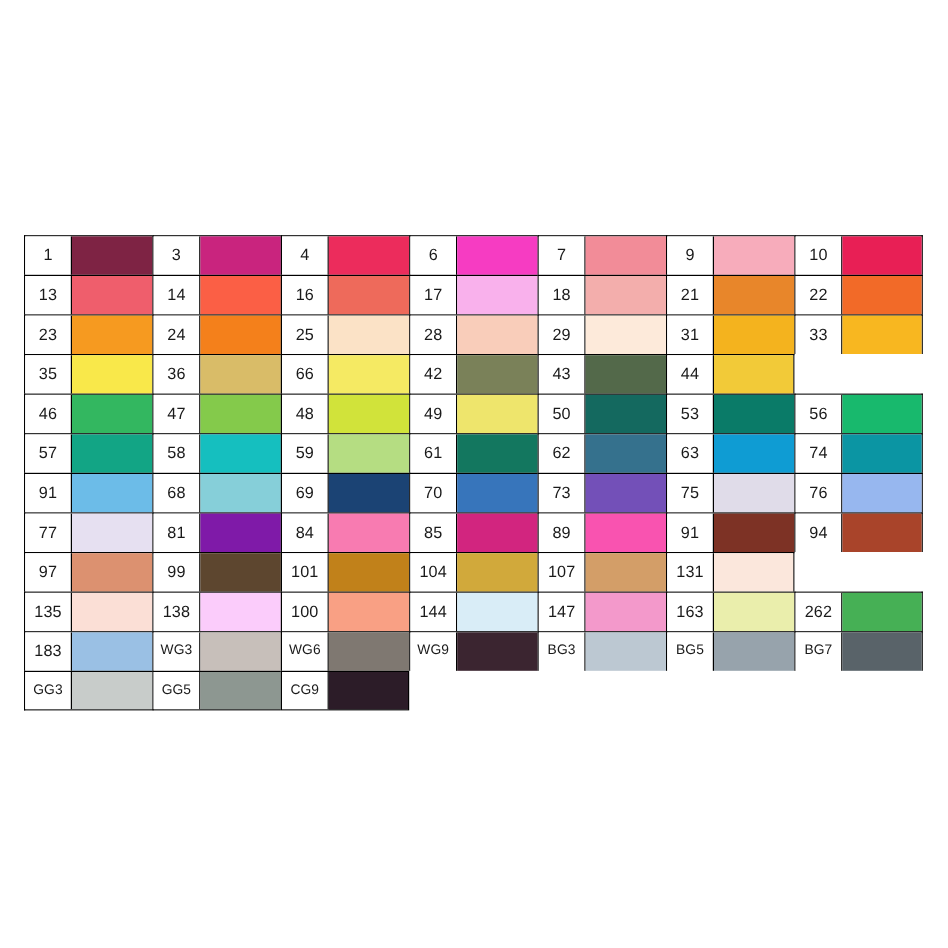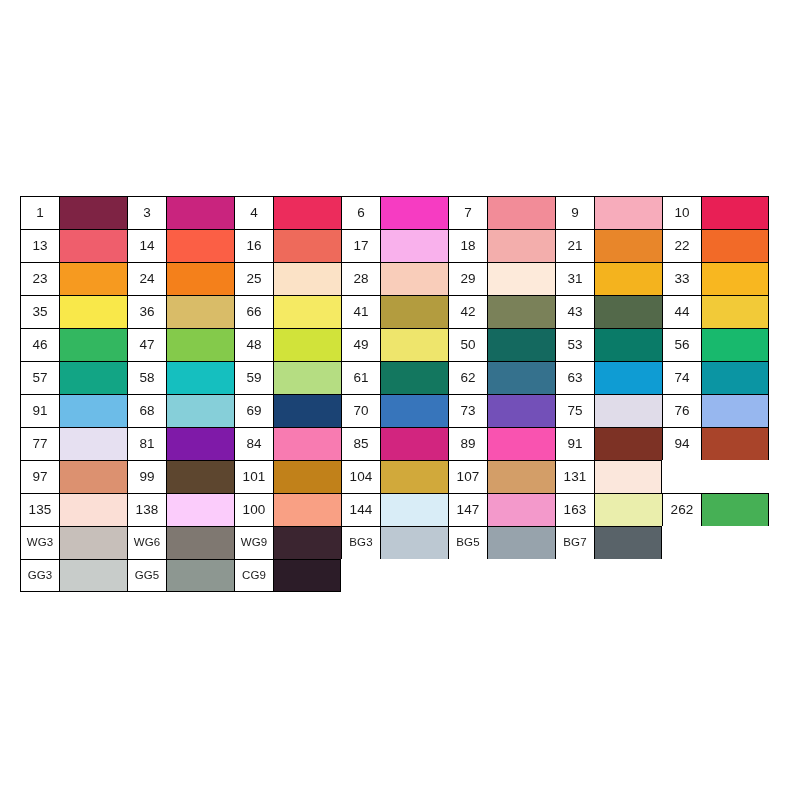--- a/index.html
+++ b/index.html
@@ -168,24 +168,20 @@
       </div>
       <div class="swatch-pair">
         <div class="swatch-label">36</div>
         <div class="swatch-color" style="background: rgb(217, 188, 104);"></div>
       </div>
       <div class="swatch-pair">
         <div class="swatch-label">66</div>
         <div class="swatch-color" style="background: rgb(245, 234, 99);"></div>
       </div>
       <div class="swatch-pair">
-        <div class="swatch-label">41</div>
-        <div class="swatch-color" style="background: rgb(179, 156, 63);"></div>
-      </div>
-      <div class="swatch-pair">
         <div class="swatch-label">42</div>
         <div class="swatch-color" style="background: rgb(122, 129, 89);"></div>
       </div>
       <div class="swatch-pair">
         <div class="swatch-label">43</div>
         <div class="swatch-color" style="background: rgb(83, 105, 74);"></div>
       </div>
       <div class="swatch-pair">
         <div class="swatch-label">44</div>
         <div class="swatch-color" style="background: rgb(242, 202, 56);"></div>
@@ -362,20 +358,24 @@
         <div class="swatch-label">163</div>
         <div class="swatch-color" style="background: rgb(234, 238, 172);"></div>
       </div>
       <div class="swatch-pair">
         <div class="swatch-label">262</div>
         <div class="swatch-color" style="background: rgb(70, 176, 85);"></div>
       </div>
     </div>
     <div class="swatch-row">
       <div class="swatch-pair">
+        <div class="swatch-label">183</div>
+        <div class="swatch-color" style="background: rgb(154, 192, 228);"></div>
+      </div>
+      <div class="swatch-pair">
         <div class="swatch-label alpha">WG3</div>
         <div class="swatch-color" style="background: rgb(199, 191, 186);"></div>
       </div>
       <div class="swatch-pair">
         <div class="swatch-label alpha">WG6</div>
         <div class="swatch-color" style="background: rgb(127, 120, 113);"></div>
       </div>
       <div class="swatch-pair">
         <div class="swatch-label alpha">WG9</div>
         <div class="swatch-color" style="background: rgb(59, 37, 48);"></div>

